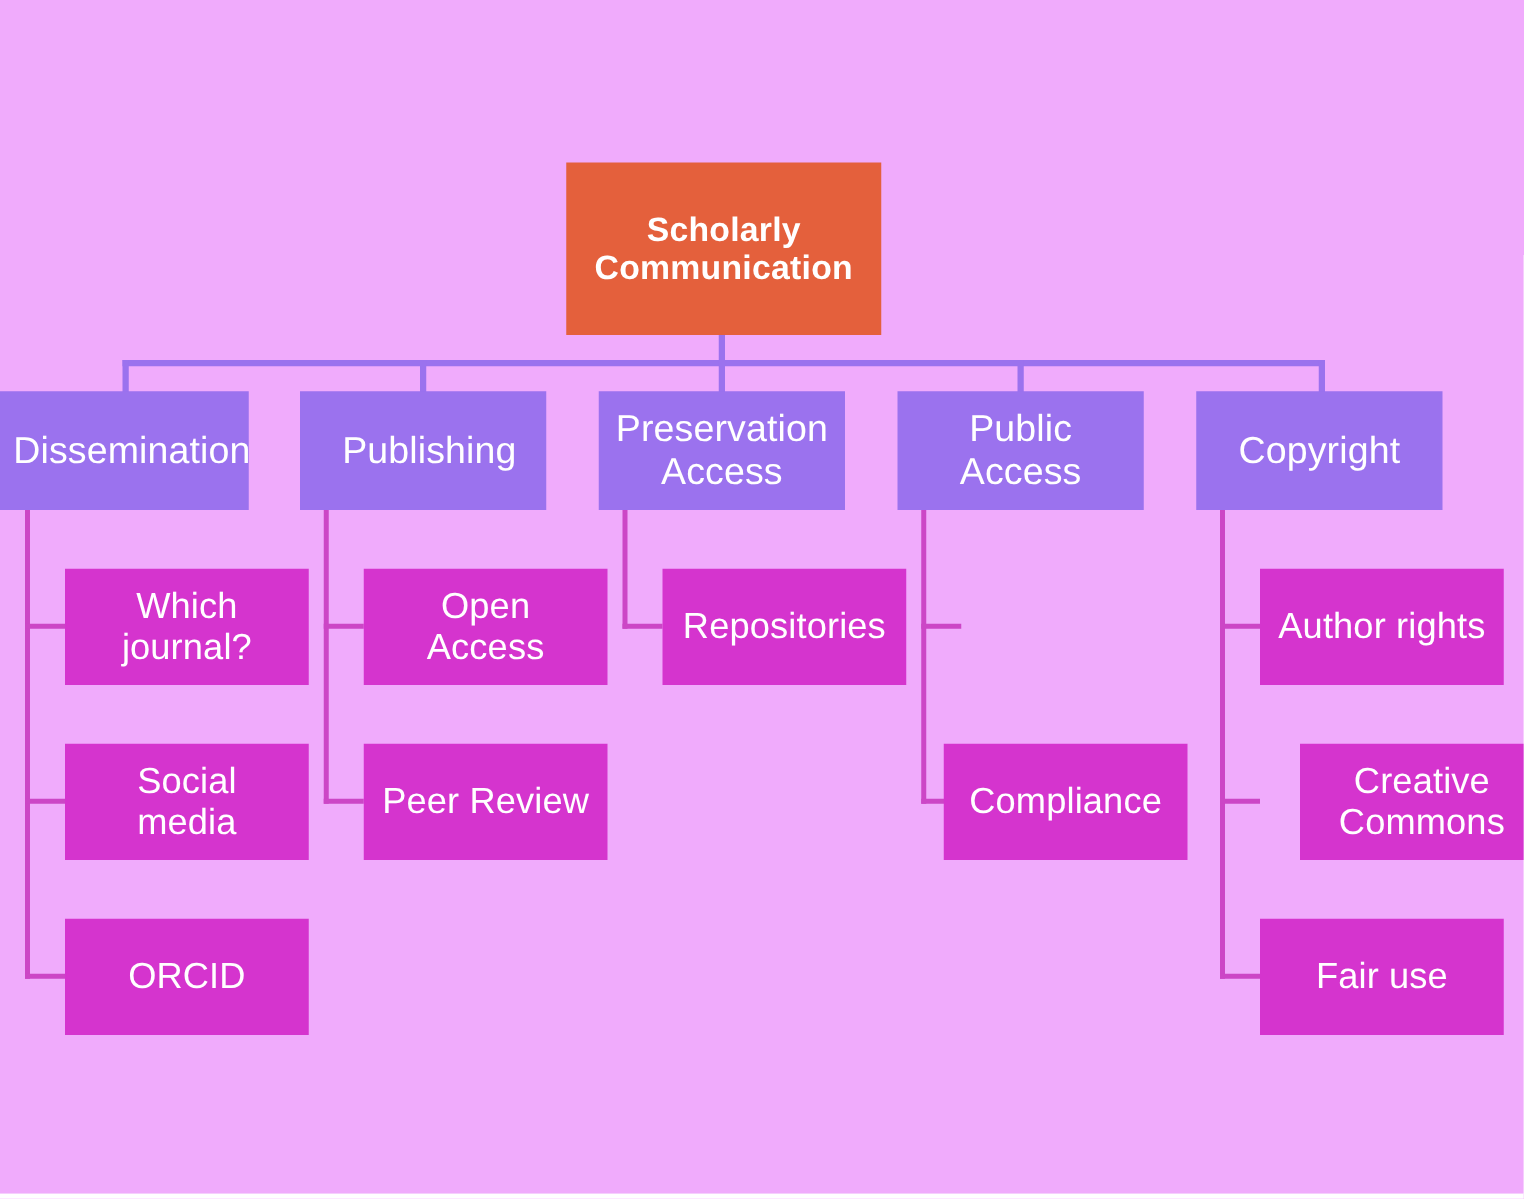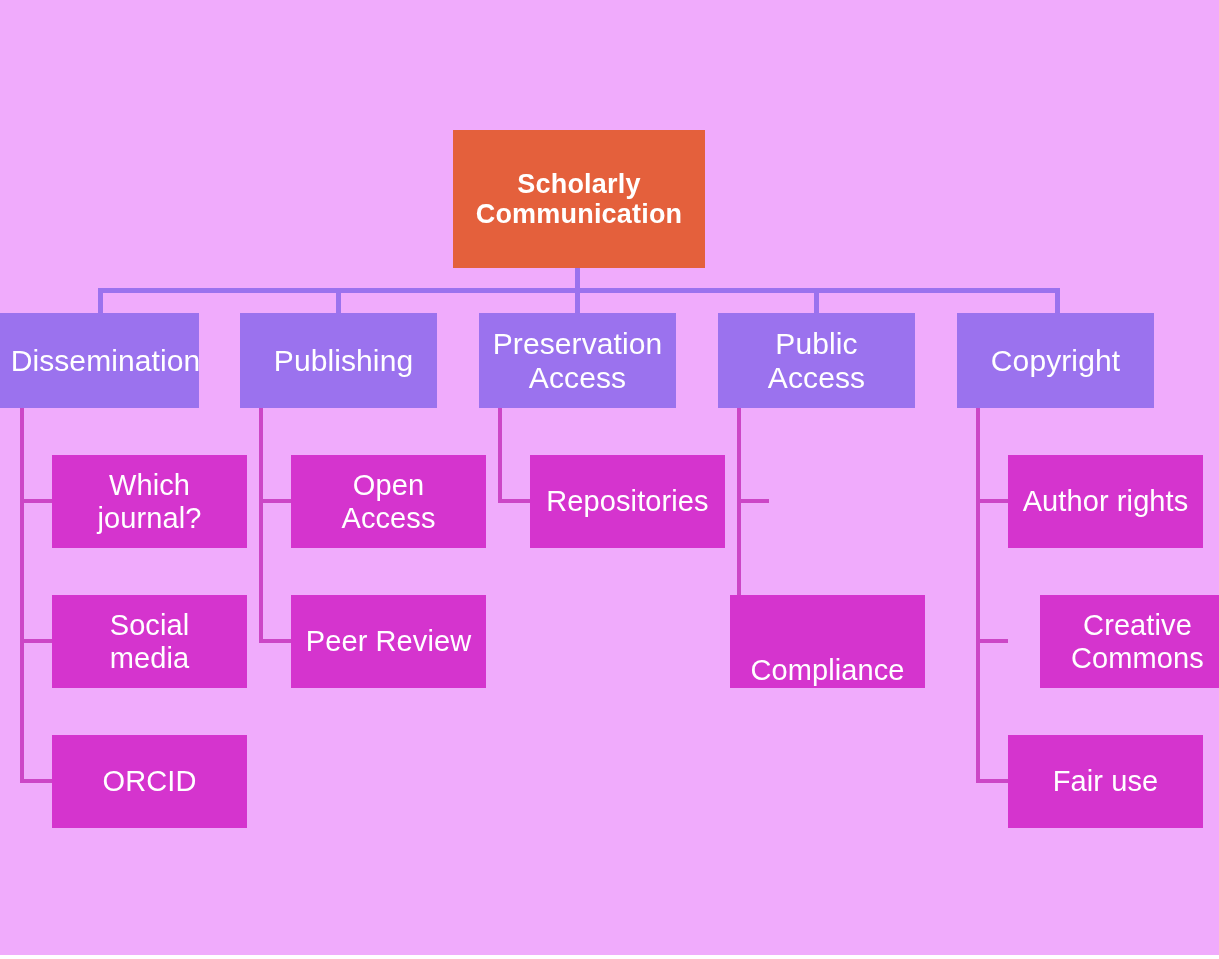--- a/index.html
+++ b/index.html
@@ -133,21 +133,21 @@
 Access</span>
   </div>
   <div class="node leaf" style="left:291px; top:595px; width:195px; height:93px;">
     <span class="label">Peer Review</span>
   </div>
 
   <div class="node leaf" style="left:530px; top:455px; width:195px; height:93px;">
     <span class="label">Repositories</span>
   </div>
 
-  <div class="node leaf" style="left:730px; top:595px; width:195px; height:93px;align-items:flex-end;">
+  <div class="node leaf" style="left:755px; top:595px; width:195px; height:93px;">
     <span class="label">Compliance</span>
   </div>
 
   <div class="node leaf" style="left:1008px; top:455px; width:195px; height:93px;">
     <span class="label">Author rights</span>
   </div>
   <div class="node leaf" style="left:1008px; top:595px; width:195px; height:93px;margin-left:32px;">
     <span class="label">Creative
 Commons</span>
   </div>

